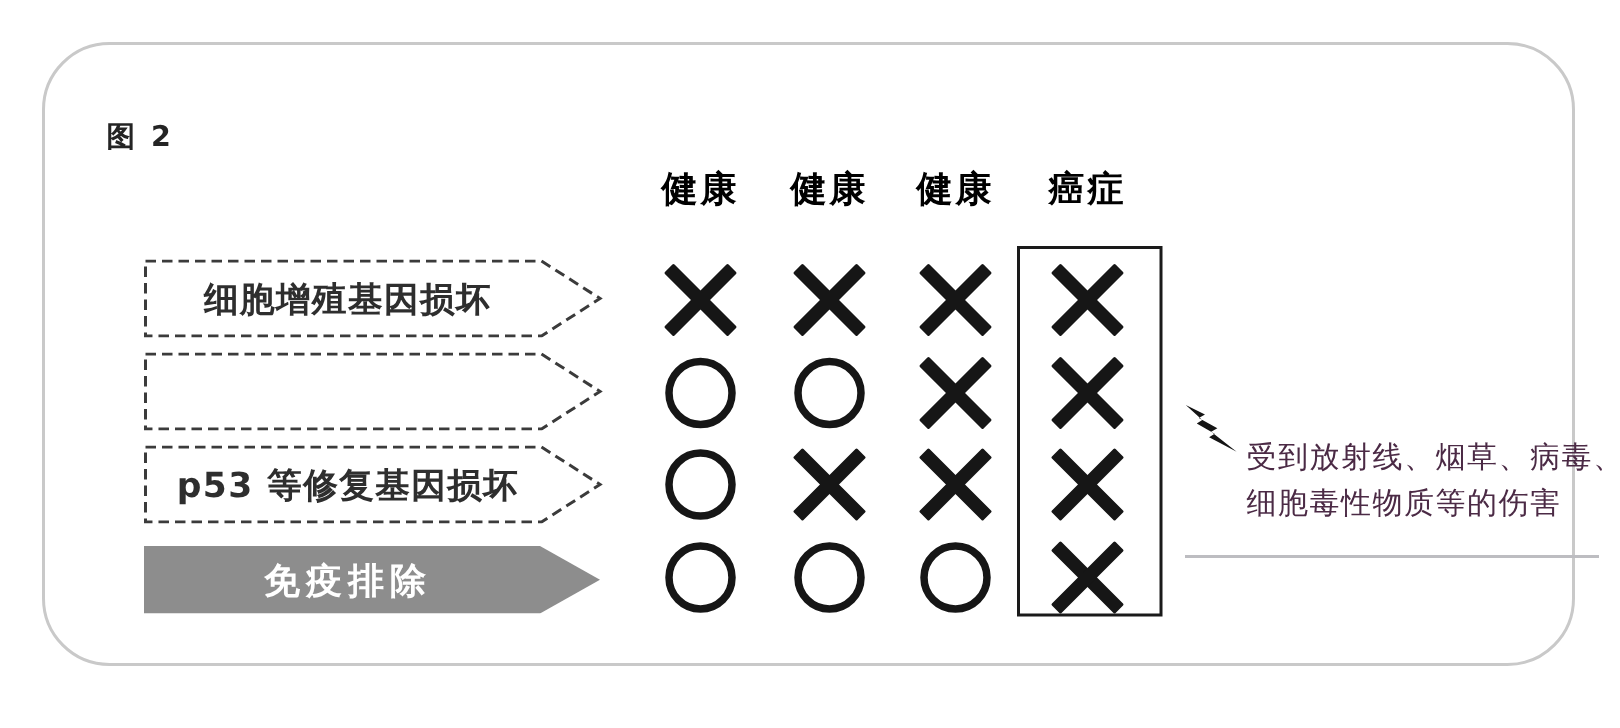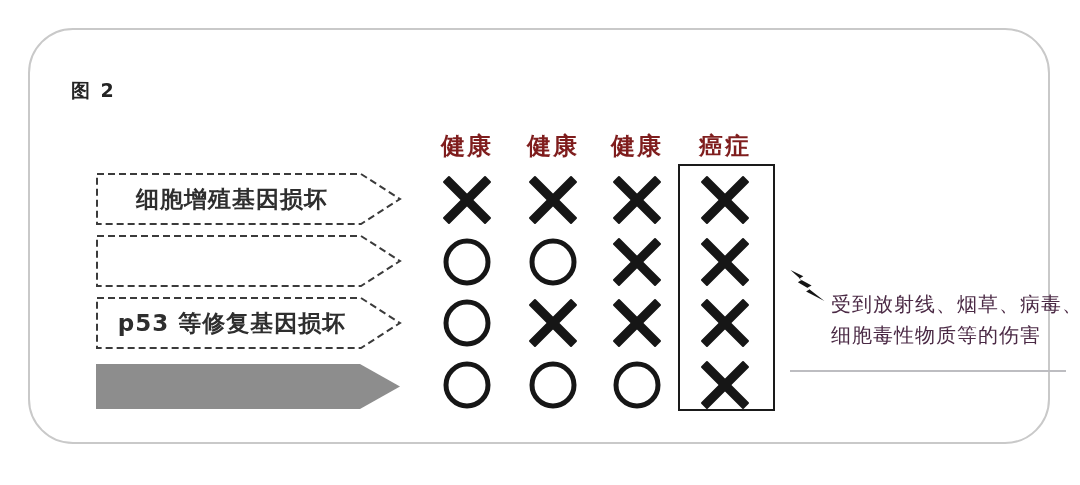--- a/index.html
+++ b/index.html
@@ -9,22 +9,22 @@
   }
   .frame{
     position:absolute;left:28px;top:28px;width:1018px;height:412px;
     border:2px solid #c9c9c9;border-radius:45px;background:#ffffff;
   }
   .fig-label{
     position:absolute;left:41px;top:48px;font-size:19px;font-weight:bold;
     color:#242424;letter-spacing:2px;
   }
   .col-header{
-    position:absolute;top:100px;transform:translateX(-50%);
-    font-size:24px;font-weight:bold;color:#7f1d1d;letter-spacing:2px;white-space:nowrap;
+    position:absolute;top:80px;transform:translateX(-50%);
+    font-size:24px;font-weight:bold;color:#000000;letter-spacing:2px;white-space:nowrap;
   }
   .cancer-box{
     position:absolute;left:648px;top:134px;width:93px;height:243px;
     border:2.5px solid #1a1a1a;background:transparent;
   }
   .row-label{position:absolute;left:66px;width:306px;}
   .row-label svg{position:absolute;left:0;top:0;}
   .row-label .txt{
     position:absolute;left:0;top:0;width:272px;height:100%;
     display:flex;align-items:center;justify-content:center;
@@ -85,20 +85,21 @@
       <div class="row-label" style="top: 267px; height: 52px;">
         <svg width="306" height="52">
           <polygon points="1,1 265,1 304,26 265,51 1,51" fill="#ffffff" stroke="#3b3b3b" stroke-width="2" stroke-dasharray="7 4"></polygon>
         </svg>
         <span class="txt">p53 等修复基因损坏</span>
       </div>
       <div class="row-label solid" style="top: 334px; height: 45px;">
         <svg width="306" height="45">
           <polygon points="0,0 264,0 304,22.5 264,45 0,45" fill="#8d8d8d"></polygon>
         </svg>
+        <span class="txt">免疫排除</span>
       </div>
     </div>
   <div id="marks">
       <span class="mark mark-x" style="left: 437px; top: 170px;"></span>
       <span class="mark mark-x" style="left: 523px; top: 170px;"></span>
       <span class="mark mark-x" style="left: 607px; top: 170px;"></span>
       <span class="mark mark-x" style="left: 695px; top: 170px;"></span>
       <span class="mark mark-o" style="left: 437px; top: 232px;"></span>
       <span class="mark mark-o" style="left: 523px; top: 232px;"></span>
       <span class="mark mark-x" style="left: 607px; top: 232px;"></span>

